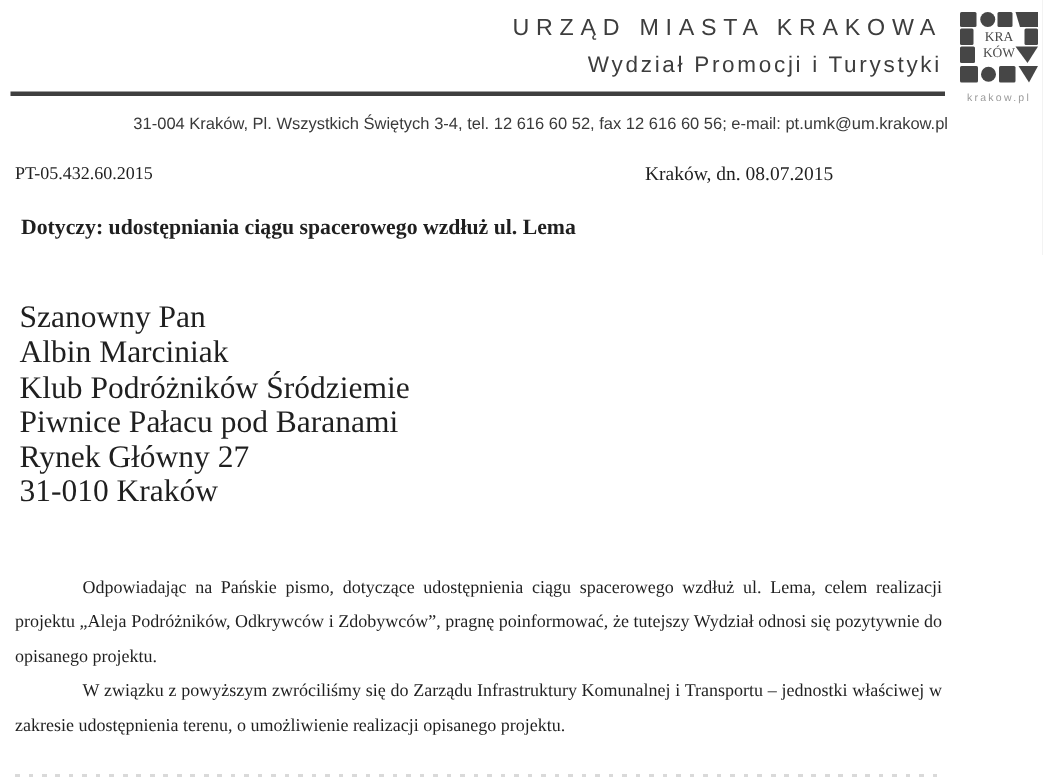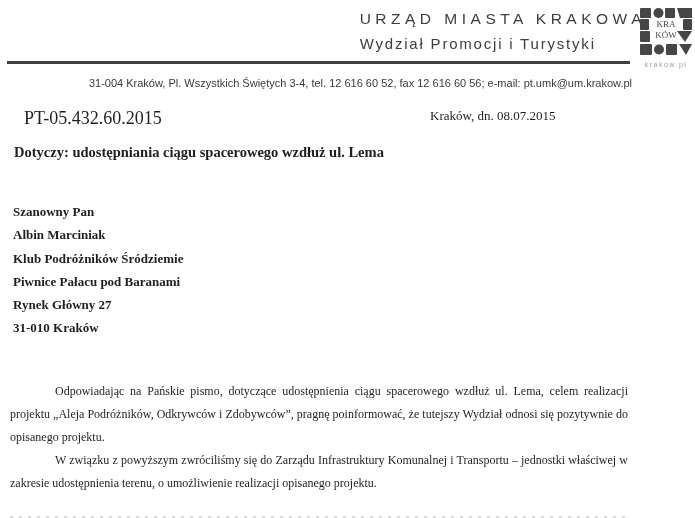--- a/index.html
+++ b/index.html
@@ -10,21 +10,22 @@
     height: 518px;
     background: #ffffff;
     overflow: hidden;
     font-family: "Liberation Serif", serif;
     color: #1f1f1f;
   }
   
   .org-block {
     position: absolute;
     top: 10px;
-    right: 49px;
+    right: 67px;
+    text-align: right;
     color: #3d3d3d;
     font-family: "Liberation Sans", sans-serif;
   }
   .org-name {
     font-size: 15.5px;
     letter-spacing: 4.5px;
     white-space: nowrap;
   }
   .dept-name {
     margin-top: 7px;
@@ -64,43 +65,42 @@
     font-family: Liberation Sans, sans-serif;
     font-size: 11px;
     color: #3a3a3a;
     white-space: nowrap;
   }
   
   .case-number {
     position: absolute;
     top: 108px;
     left: 10px;
-    font-size: 18px;
-    margin-left: 14px;
+    font-size: 12px;
   }
   .place-date {
     position: absolute;
     top: 108px;
     left: 430px;
     font-size: 13px;
   }
   .subject-line {
     position: absolute;
     top: 144px;
     left: 14px;
     font-size: 14.5px;
     font-weight: bold;
   }
   
   .recipient {
     position: absolute;
     top: 200px;
     left: 13px;
-    font-size: 13px;
-    font-weight: bold;
+    font-size: 21px;
+    font-weight: normal;
     line-height: 23.3px;
   }
   
   .letter-body {
     position: absolute;
     top: 380px;
     left: 10px;
     width: 618px;
     font-size: 12px;
     line-height: 23px;

